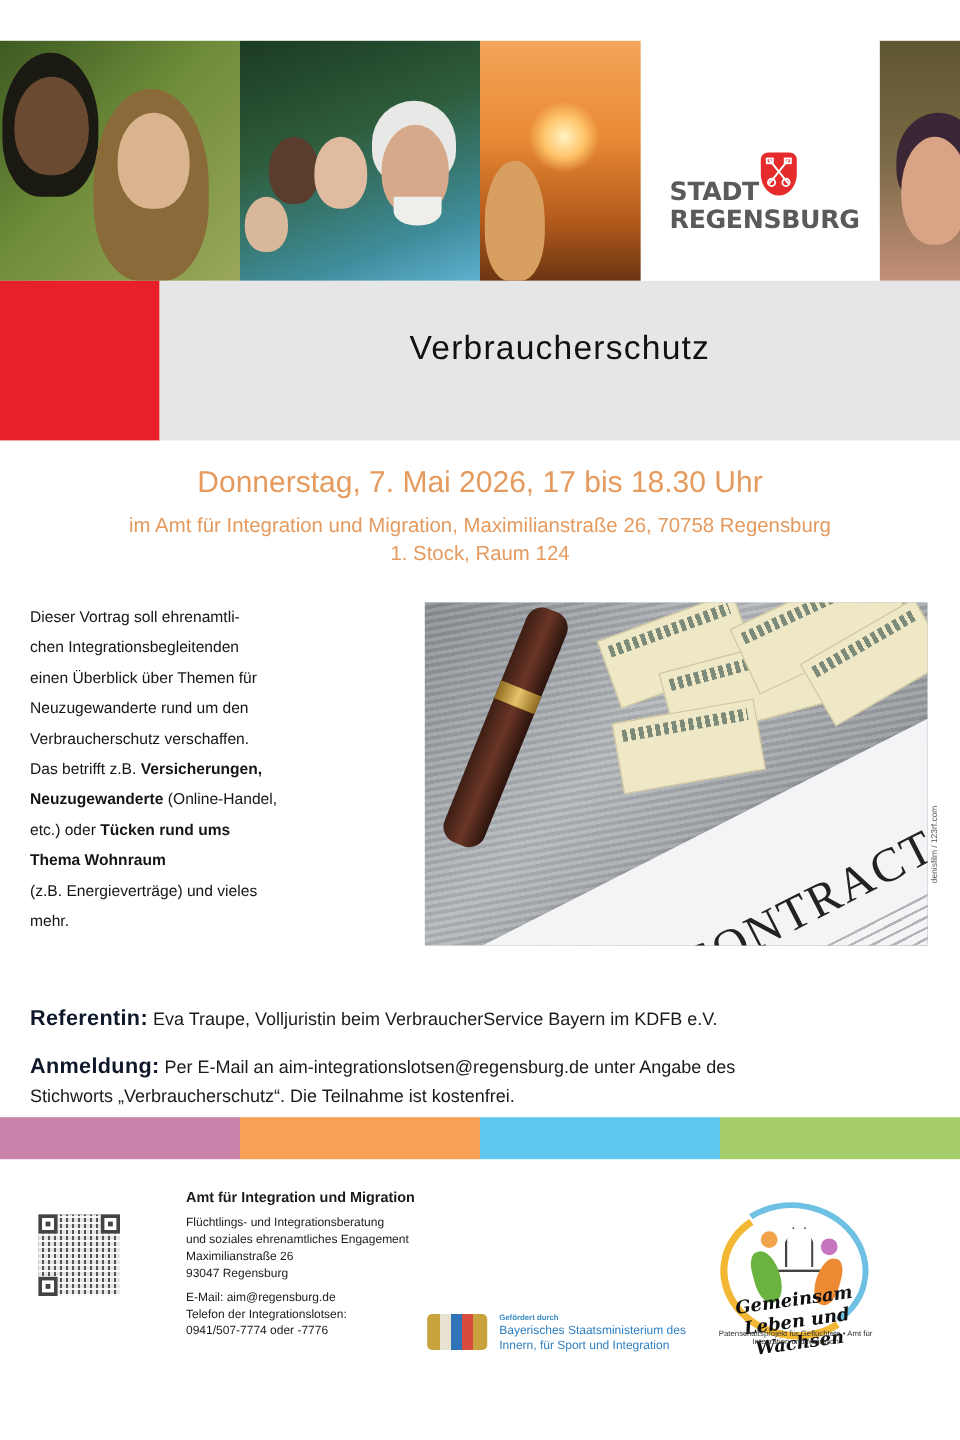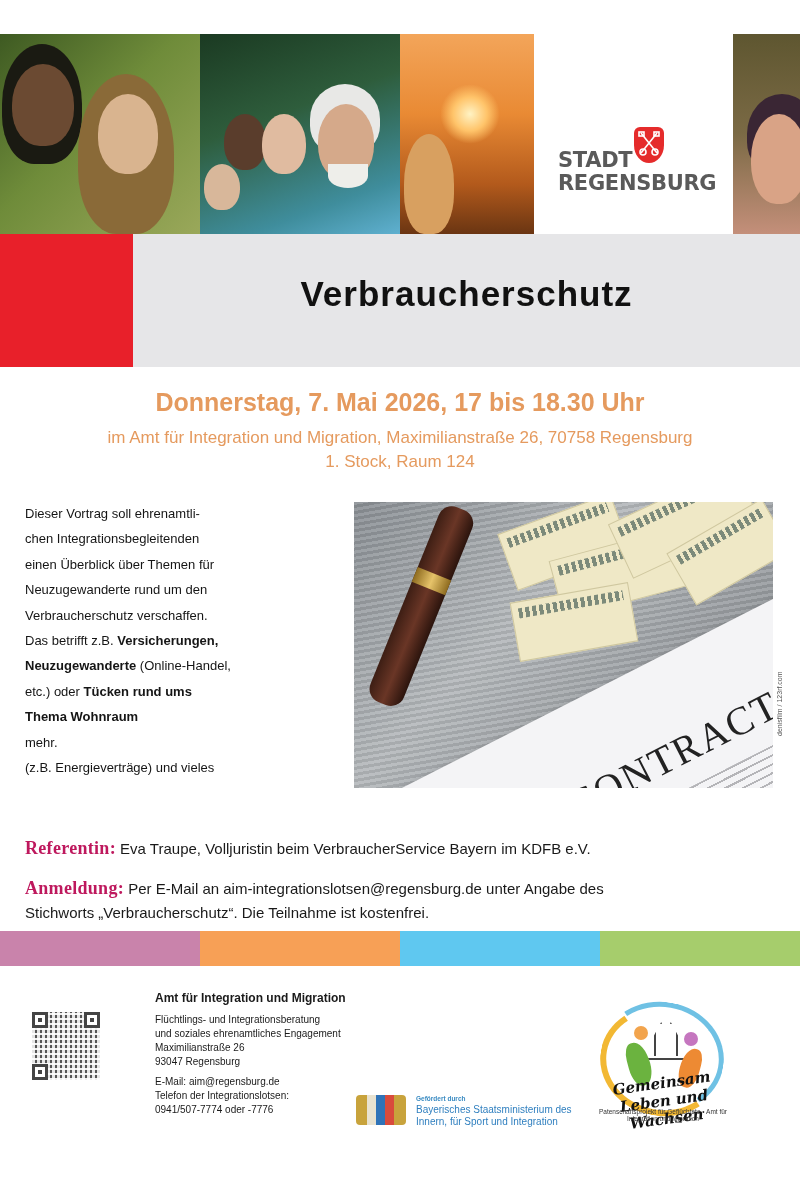--- a/index.html
+++ b/index.html
@@ -19,44 +19,44 @@
   .hair { position: absolute; border-radius: 50% 50% 40% 40%; }
 
   .logo-area { left: 534px; top: 34px; width: 199px; height: 200px; background: #ffffff; }
   .logo-text { position: absolute; left: 24px; top: 115px; font-family: "DejaVu Sans", sans-serif; font-weight: bold; color: #5a5a5a; font-size: 21px; line-height: 23px; letter-spacing: -0.3px; }
   .logo-shield { position: absolute; left: 100px; top: 93px; width: 30px; height: 36px; background: #e52b2b; border-radius: 6px 6px 50% 50%; }
   .logo-shield svg { position: absolute; left: 3px; top: 4px; }
 
   
   .red-block { left: 0; top: 234px; width: 133px; height: 133px; background: #e8202a; }
   .title-band { left: 133px; top: 234px; width: 667px; height: 133px; background: #e6e6e8; }
-  .title { position: absolute; left: 0; right: 0; top: 40px; text-align: center; font-weight: bold; font-size: 35px; color: #111; letter-spacing: 1px; }
-
-  
-  .date-line { left: 0; width: 800px; top: 388px; text-align: center; font-weight: bold; font-size: 25px; color: #e59a5e; }
+  .title { position: absolute; left: 0; right: 0; top: 40px; text-align: center; font-weight: normal; font-size: 28px; color: #111; letter-spacing: 1px; }
+
+  
+  .date-line { left: 0; width: 800px; top: 388px; text-align: center; font-weight: normal; font-size: 25px; color: #e59a5e; }
   .venue-line { left: 0; width: 800px; top: 426px; text-align: center; font-size: 17px; color: #e59a5e; line-height: 24px; }
 
   
   .description { left: 25px; top: 501px; width: 325px; font-size: 13px; line-height: 25.4px; color: #151515; }
   .description b { font-weight: bold; }
 
   .contract-photo { left: 354px; top: 502px; width: 419px; height: 286px; overflow: hidden; background: linear-gradient(135deg, #8c9196 0%, #b6babd 40%, #7f8388 100%); }
   .wood-lines { position: absolute; inset: 0; background: repeating-linear-gradient(170deg, rgba(255,255,255,0.08) 0 3px, rgba(0,0,0,0.08) 3px 6px); }
   .money { position: absolute; background: #efe8c6; border: 1px solid #cfc79f; }
   .money-print { position: absolute; left: 6px; top: 6px; right: 6px; height: 10px; background: repeating-linear-gradient(90deg, #7c8a7a 0 4px, transparent 4px 7px); }
   .pen { position: absolute; left: 60px; top: -20px; width: 36px; height: 210px; background: linear-gradient(90deg, #3d1e14, #6a3626 50%, #2b140d); border-radius: 14px; transform: rotate(22deg); transform-origin: top left; }
   .pen-band { position: absolute; left: 0; right: 0; top: 70px; height: 16px; background: linear-gradient(90deg, #8e6b1f, #e6c36a 50%, #8e6b1f); }
   .paper { position: absolute; left: 60px; top: 110px; width: 520px; height: 340px; background: #f4f4f6; transform: rotate(-27deg); transform-origin: top left; box-shadow: -2px 2px 6px rgba(0,0,0,0.25); }
   .paper-title { position: absolute; left: 150px; top: 70px; font-family: "Liberation Serif", serif; font-size: 40px; letter-spacing: 2px; color: #222; }
   .paper-lines { position: absolute; left: 110px; top: 130px; width: 380px; height: 90px; background: repeating-linear-gradient(180deg, #9a9a9e 0 2px, transparent 2px 8px); opacity: 0.7; }
   .credit { left: 776px; top: 736px; font-size: 7px; color: #555; transform: rotate(-90deg); transform-origin: left top; white-space: nowrap; }
 
   
   .speaker-line { left: 25px; top: 838px; font-size: 15px; color: #1a1a1a; }
-  .label-orange { font-weight: bold; font-size: 18px; color: #be185d; letter-spacing: 0.3px; font-family: Liberation Serif, serif; }
+  .label-orange { font-weight: bold; font-size: 18px; color: #0f172a; letter-spacing: 0.3px; }
   .registration { left: 25px; top: 876px; width: 760px; font-size: 15px; line-height: 24px; color: #1a1a1a; }
 
   
   .color-bar { left: 0; top: 931px; width: 800px; height: 35px; display: flex; }
   .color-bar div { flex: 1; }
 
   
   .qr { left: 32px; top: 1012px; width: 68px; height: 68px; background: #fff; }
   .qr-grid { position: absolute; inset: 0; background:
       repeating-linear-gradient(0deg, rgba(255,255,255,0.9) 0 2px, transparent 2px 5px),
@@ -148,22 +148,22 @@
 <div class="abs description">
   <div>Dieser Vortrag soll ehrenamtli-</div>
   <div>chen Integrationsbegleitenden</div>
   <div>einen Überblick über Themen für</div>
   <div>Neuzugewanderte rund um den</div>
   <div>Verbraucherschutz verschaffen.</div>
   <div><span>Das betrifft z.B. </span><b>Versicherungen,</b></div>
   <div><b>Neuzugewanderte</b><span> (Online-Handel,</span></div>
   <div><span>etc.) oder </span><b>Tücken rund ums</b></div>
   <div><b>Thema Wohnraum</b></div>
+  <div>(z.B. Energieverträge) und vieles</div>
   <div>mehr.</div>
-  <div>(z.B. Energieverträge) und vieles</div>
 </div>
 
 <div class="abs contract-photo">
   <div class="wood-lines"></div>
   <div class="money" style="left:150px;top:10px;width:120px;height:60px;transform:rotate(-20deg);">
       <div class="money-print"></div>
     </div>
   <div class="money" style="left:200px;top:40px;width:140px;height:60px;transform:rotate(-15deg);">
       <div class="money-print"></div>
     </div>

